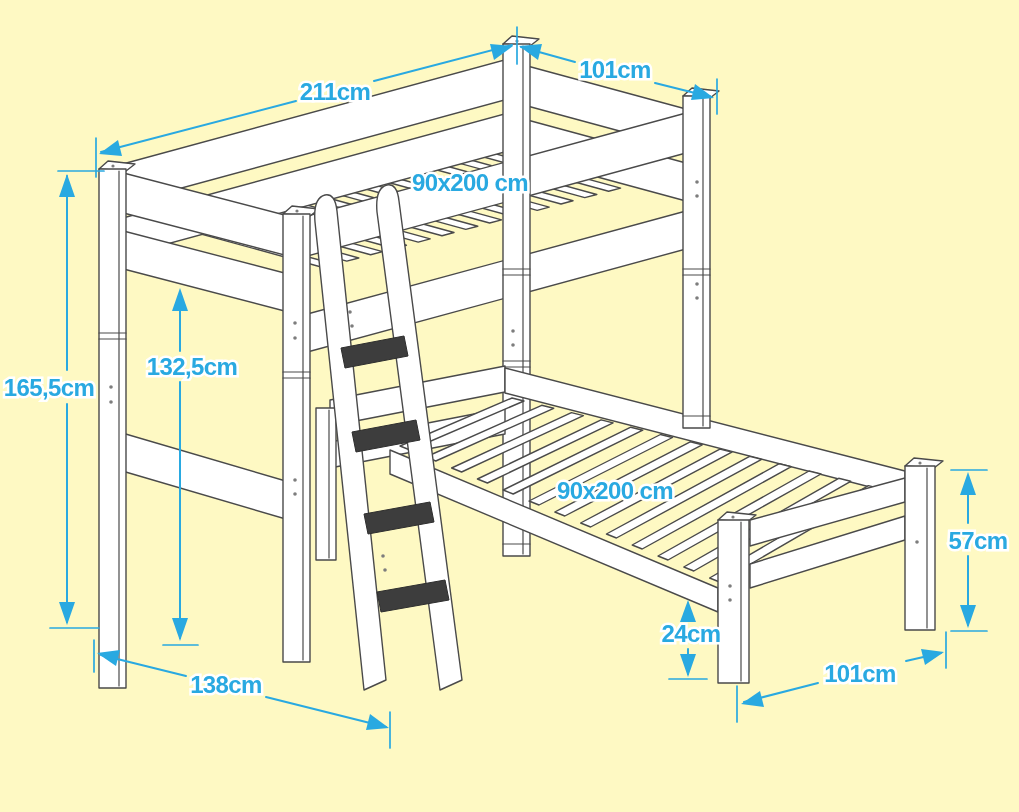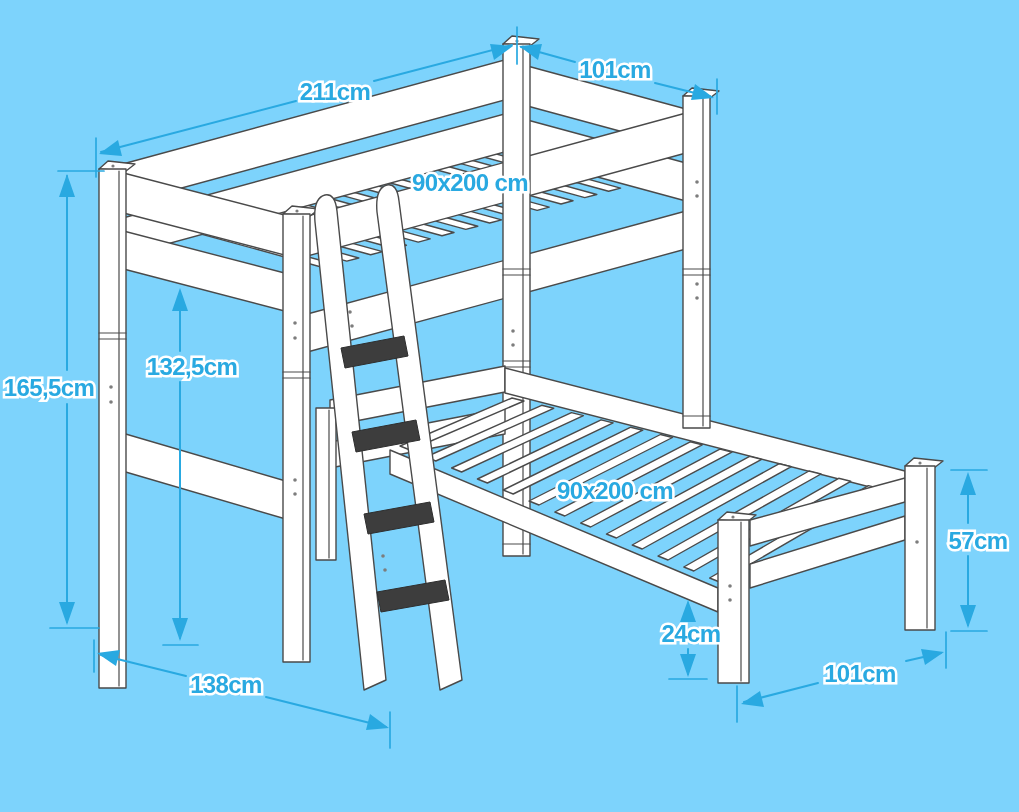--- a/index.html
+++ b/index.html
@@ -1,16 +1,16 @@
 <!DOCTYPE html>
 <html><head>
 <meta charset="utf-8">
 <style>
   html,body{margin:0;padding:0;background:#ffffff;}
-  .stage{position:relative;width:1019px;height:812px;background:#7dd3fc;overflow:hidden;
+  .stage{position:relative;width:1019px;height:812px;background:#fef9c3;overflow:hidden;
          font-family:"Liberation Sans","DejaVu Sans",sans-serif;}
   svg{display:block;}
   .wood{fill:#ffffff;stroke:#4a4a4a;stroke-width:1.4;stroke-linejoin:round;stroke-linecap:round;}
   .woodline{fill:none;stroke:#4a4a4a;stroke-width:1.2;stroke-linecap:round;}
   .tread{fill:#3d3d3d;stroke:#2e2e2e;stroke-width:1;stroke-linejoin:round;}
   .hole{fill:#7d7d7d;stroke:none;}
   .dimline{fill:none;stroke:#29a9e1;stroke-width:2;stroke-linecap:round;}
   .dimtick{fill:none;stroke:#29a9e1;stroke-width:1.7;stroke-linecap:round;}
   .dimarrow{fill:#29a9e1;stroke:none;}
   .dimtext{fill:#29a9e1;font-size:24px;font-weight:700;letter-spacing:-0.6px;

